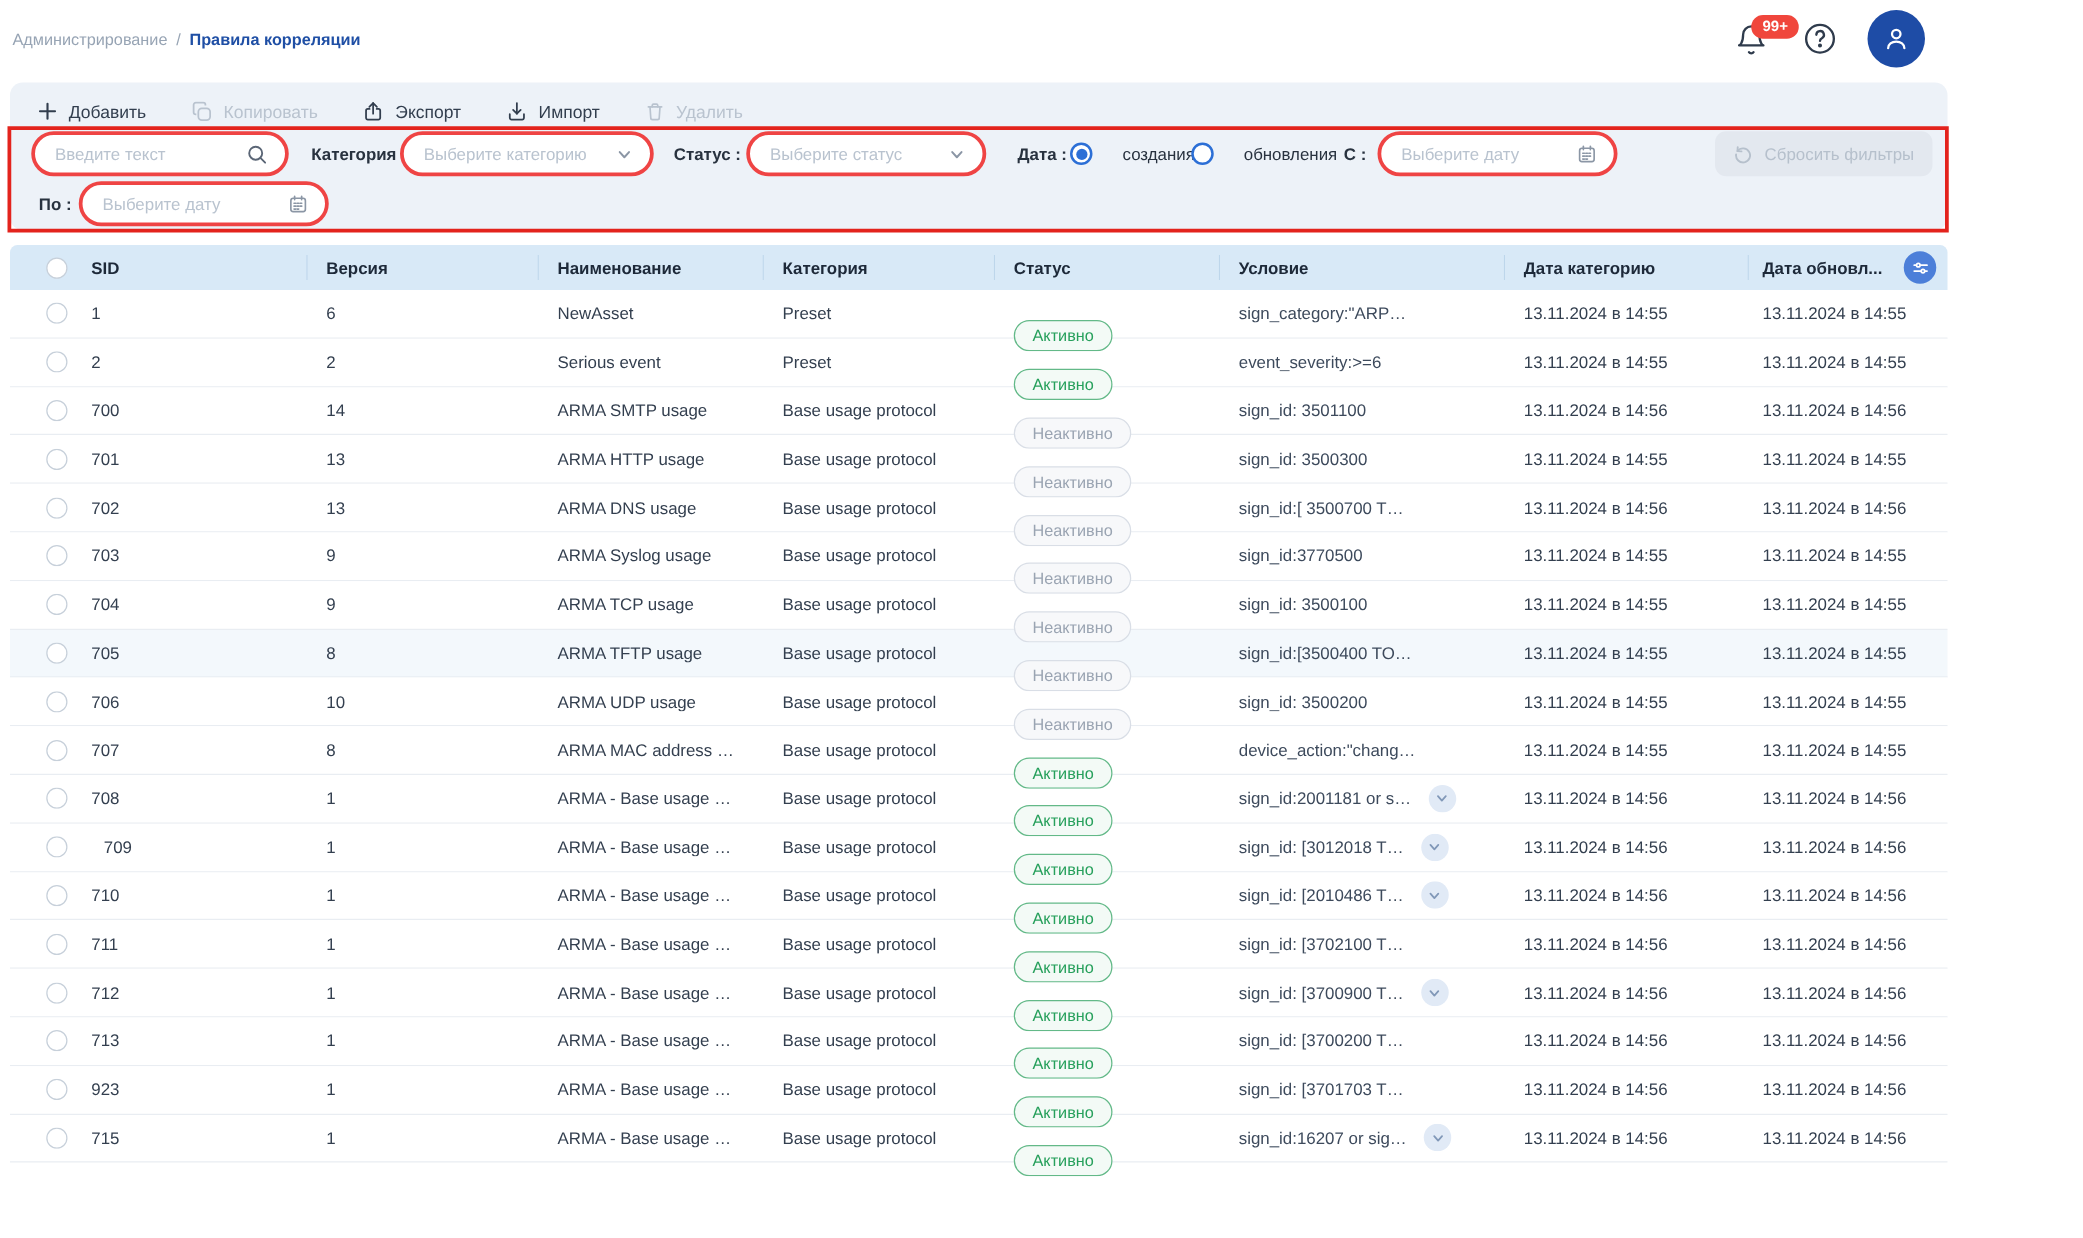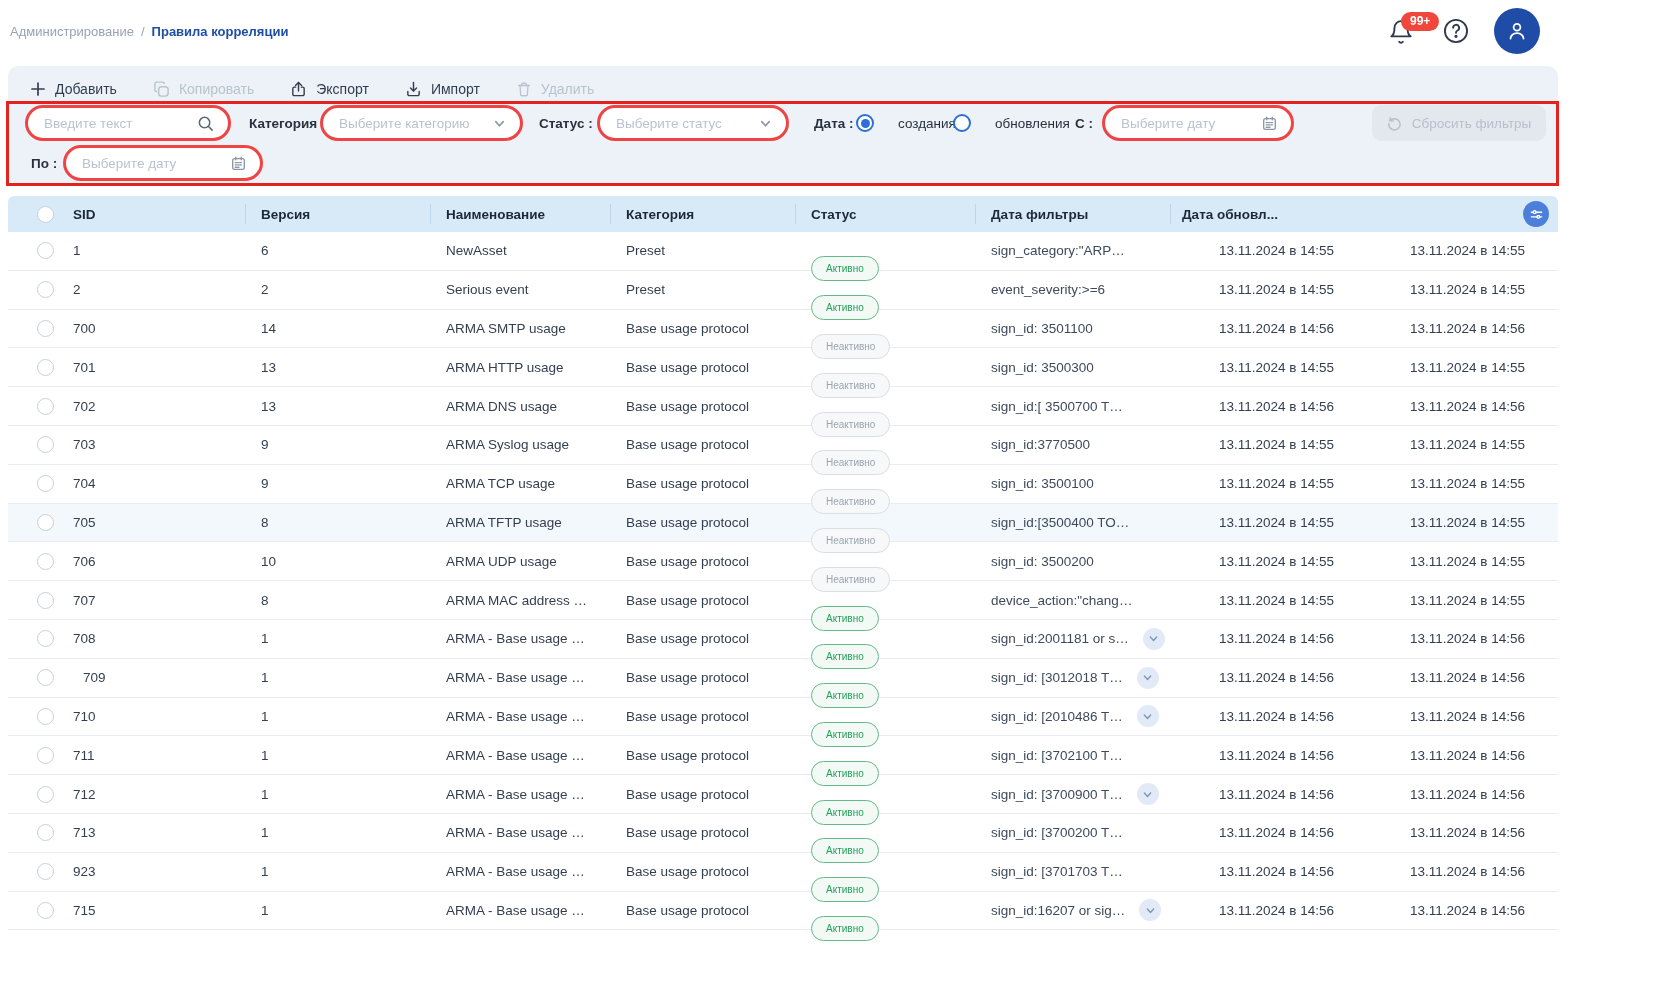--- a/index.html
+++ b/index.html
@@ -53,21 +53,21 @@
   .th.divider::before { content:""; position:absolute; left:0; top:8px; bottom:8px; width:1px; background:#bdd6eb; }
   .settings-btn { position:absolute; right:9px; top:5px; width:26px; height:26px; border-radius:50%; background:#4c7fd9; border:none;
     display:flex; align-items:center; justify-content:center; cursor:pointer; }
 
   .trow { display:flex; align-items:center; height:38.8px; border-bottom:1px solid #e9edf2; background:#fff; }
   .trow.hl { background:#f3f8fc; }
   .td { font-size:13.5px; color:#333f4f; padding-left:16px; white-space:nowrap; overflow:hidden; display:flex; align-items:center; }
   .sel-circle { width:17px; height:17px; border-radius:50%; border:1.5px solid #c7d0da; background:#fff; flex:none; cursor:pointer; }
   .td.c1 { padding-left:29px; gap:19px; }
   .td.c8 { padding-left:12px; }
-  .badge { display:inline-block; padding:4px 14px; border-radius:14px; font-size:10px; line-height:15px;margin-top:36px; }
+  .badge { display:inline-block; padding:4px 14px; border-radius:14px; font-size:13px; line-height:15px;margin-top:36px; }
   .badge.active { color:#27a05c; border:1px solid #63b988; background:#f3faf6; }
   .badge.inactive { color:#9aa4b2; border:1px solid #d9dee6; background:#f7f8fa; }
   .cond-text { color:#3d4a5c; }
   .expand-pill { width:22px; height:22px; border-radius:50%; background:#e1eaf6; display:flex; align-items:center; justify-content:center;
     margin-left:14px; flex:none; cursor:pointer; }
 </style>
 </head>
 <body>
 
 <div class="page">
@@ -220,21 +220,22 @@
   <div class="table">
     <div class="thead">
       <div class="th" style="width:237px; padding-left:29px; gap:19px;">
         <span class="sel-circle"></span>
         <span>SID</span>
       </div>
       <div class="th divider" style="width:185px;">Версия</div>
       <div class="th divider" style="width:180px;">Наименование</div>
       <div class="th divider" style="width:185px;">Категория</div>
       <div class="th divider" style="width:180px;">Статус</div>
-      <div class="th divider" style="width:195px;">Дата фильтры</div>
+      <div class="th divider" style="width:228px;">Условие</div>
+      <div class="th divider" style="width:195px;">Дата категорию</div>
       <div class="th divider" style="width:160px; padding-left:12px;">Дата обновл...</div>
       <button class="settings-btn">
         <svg width="13" height="13" viewBox="0 0 14 14" fill="none" stroke="#ffffff" stroke-width="1.5" stroke-linecap="round">
             <line x1="1.5" y1="4.5" x2="12.5" y2="4.5"></line>
             <circle cx="5" cy="4.5" r="1.5" fill="#4c7fd9"></circle>
             <line x1="1.5" y1="9.5" x2="12.5" y2="9.5"></line>
             <circle cx="9" cy="9.5" r="1.5" fill="#4c7fd9"></circle>
           </svg>
       </button>
     </div>

